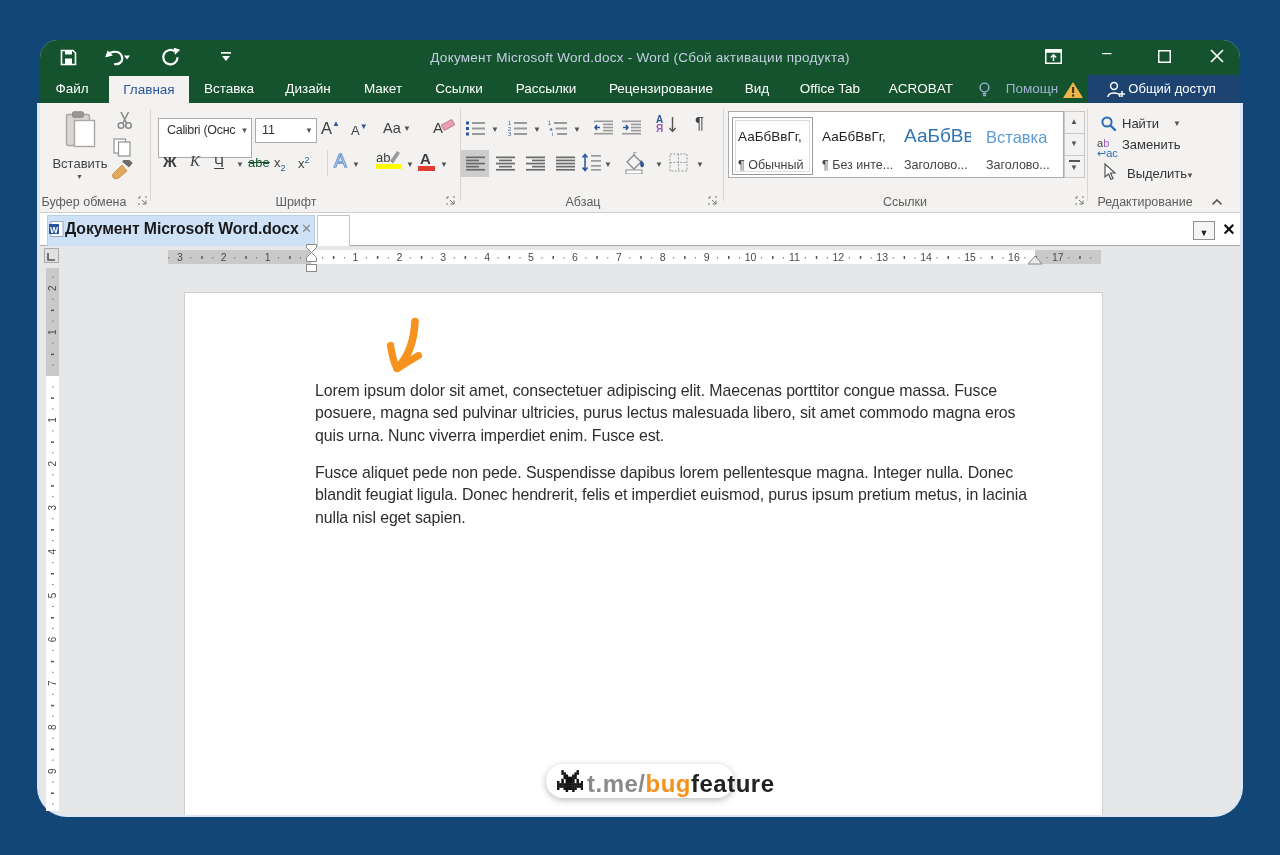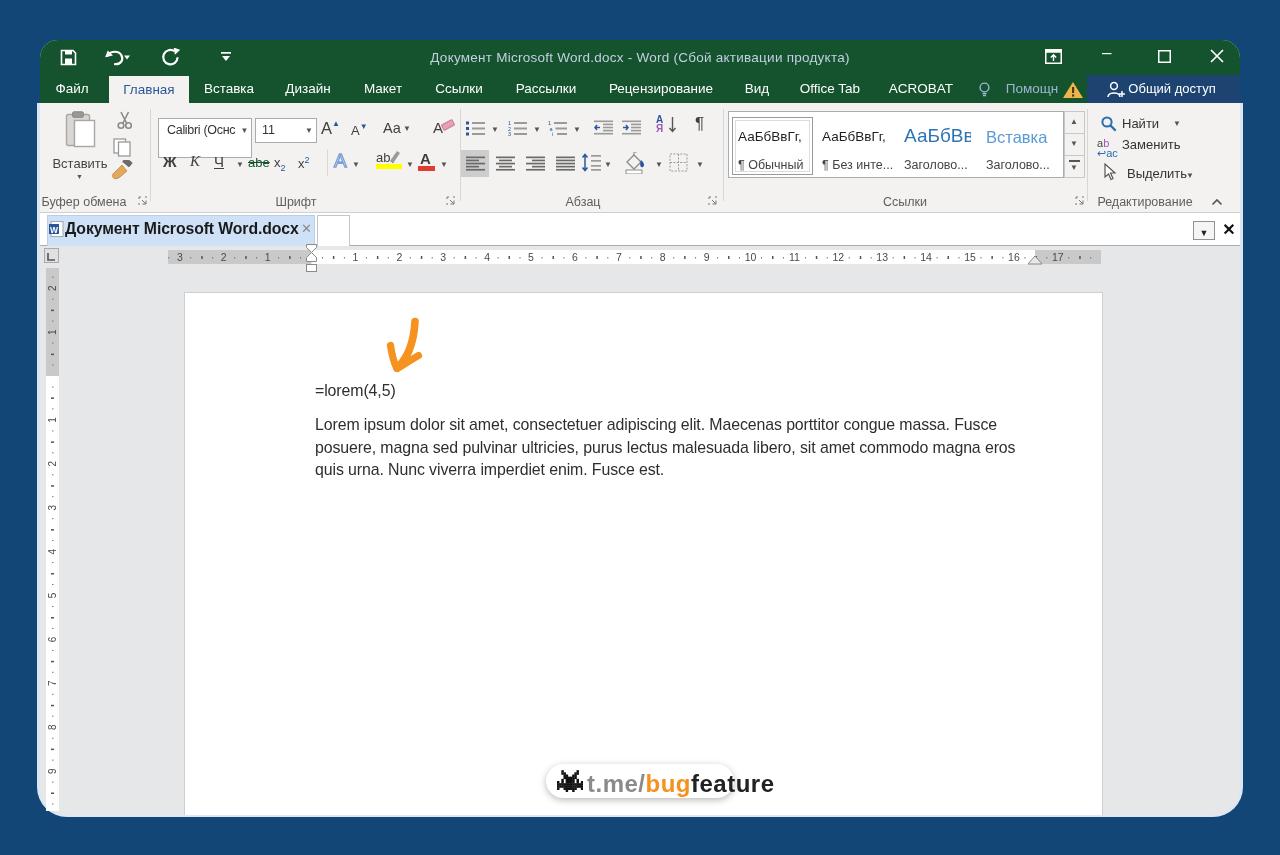--- a/index.html
+++ b/index.html
@@ -472,24 +472,26 @@
       <rect x="6" y="513.6" width="1.5" height="1" fill="#777"></rect>
       <rect x="6" y="535.5" width="1.5" height="1" fill="#777"></rect>
     </svg>
 <div class="abs" style="left:44px;top:248px;width:15px;height:15px;background:#e0e0e0;border:1px solid #aaa">
   <svg width="13" height="13" viewBox="0 0 13 13">
         <path d="M3 3 v7 h7" fill="none" stroke="#555" stroke-width="1.6"></path>
       </svg>
 </div>
 
 <div class="abs" style="left:315px;top:380px;width:745px;font-size:15.9px;color:#2e2e2e;line-height:22.35px;letter-spacing:-0.1px">
-  <div style="margin-bottom:12px">=lorem(4,5)</div>
   <div style="margin-bottom:15px">Lorem ipsum dolor sit amet, consectetuer adipiscing elit. Maecenas porttitor congue massa. Fusce<br>
 posuere, magna sed pulvinar ultricies, purus lectus malesuada libero, sit amet commodo magna eros<br>
 quis urna. Nunc viverra imperdiet enim. Fusce est.</div>
+  <div>Fusce aliquet pede non pede. Suspendisse dapibus lorem pellentesque magna. Integer nulla. Donec<br>
+blandit feugiat ligula. Donec hendrerit, felis et imperdiet euismod, purus ipsum pretium metus, in lacinia<br>
+nulla nisl eget sapien.</div>
 </div>
 
 <svg class="abs" style="left:380px;top:312px" width="50" height="70" viewBox="0 0 50 70">
   <path d="M35 9.5 C34 28 29 45 17 56" fill="none" stroke="#f6921e" stroke-width="7.6" stroke-linecap="round"></path>
   <path d="M10.5 33.5 C12 43 14 51 16.8 56.2" fill="none" stroke="#f6921e" stroke-width="7.2" stroke-linecap="round"></path>
   <path d="M38.5 43.5 C31 48 23 53 17.5 56.5" fill="none" stroke="#f6921e" stroke-width="7.2" stroke-linecap="round"></path>
 </svg>
 
 <div class="abs" style="left:546px;top:764px;width:188px;height:34px;background:#fff;border-radius:17px;box-shadow:0 2px 7px rgba(0,0,0,0.28);">
   <div class="abs" style="left:11px;top:6px">

